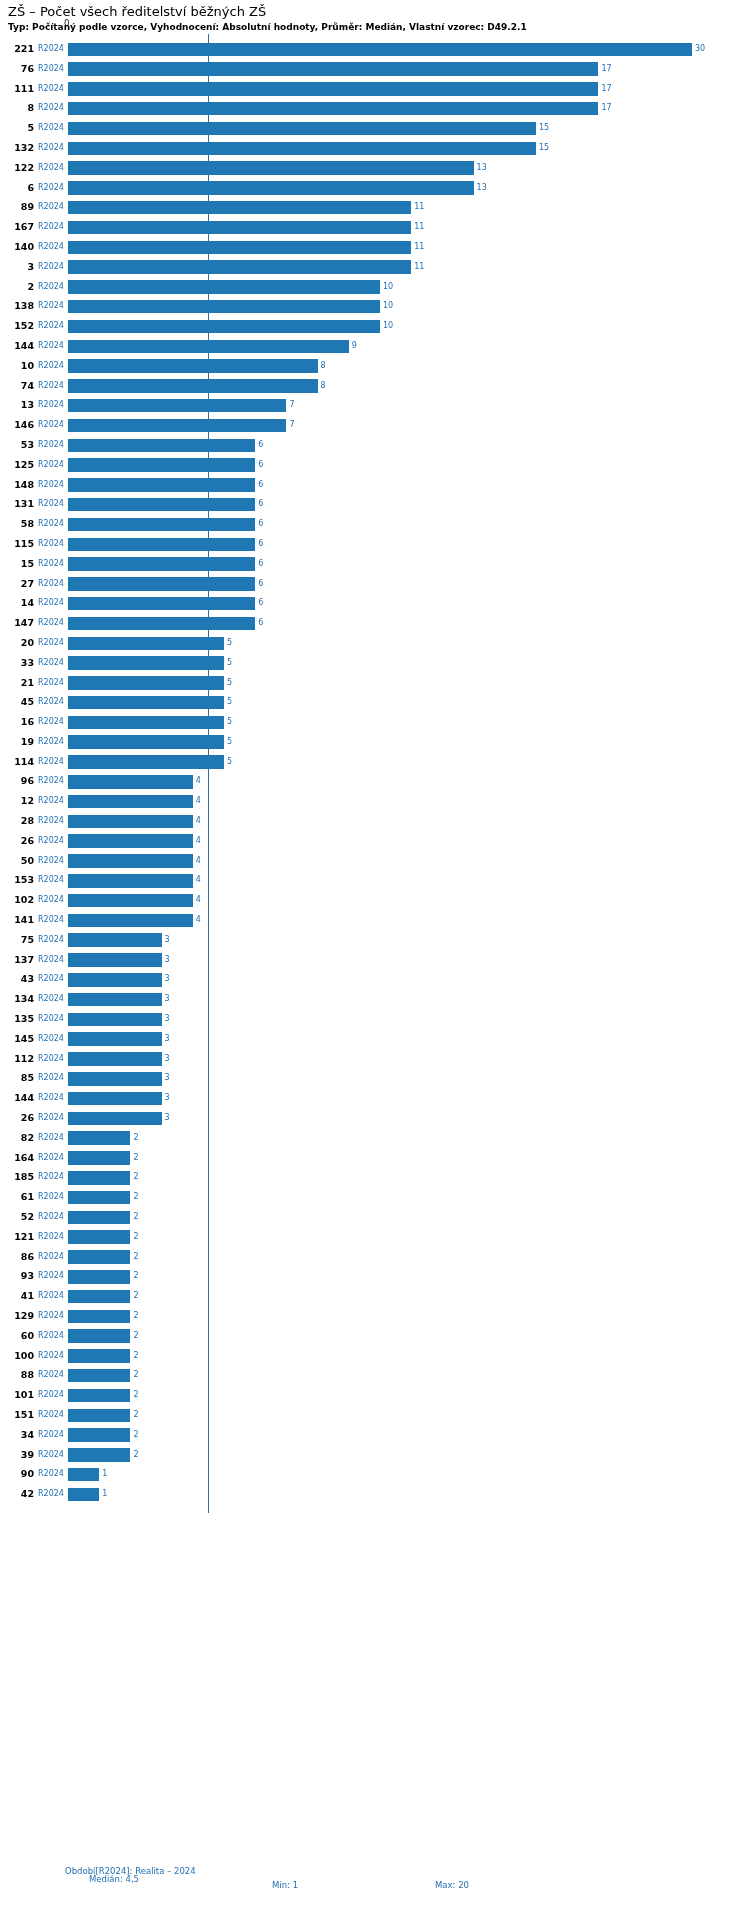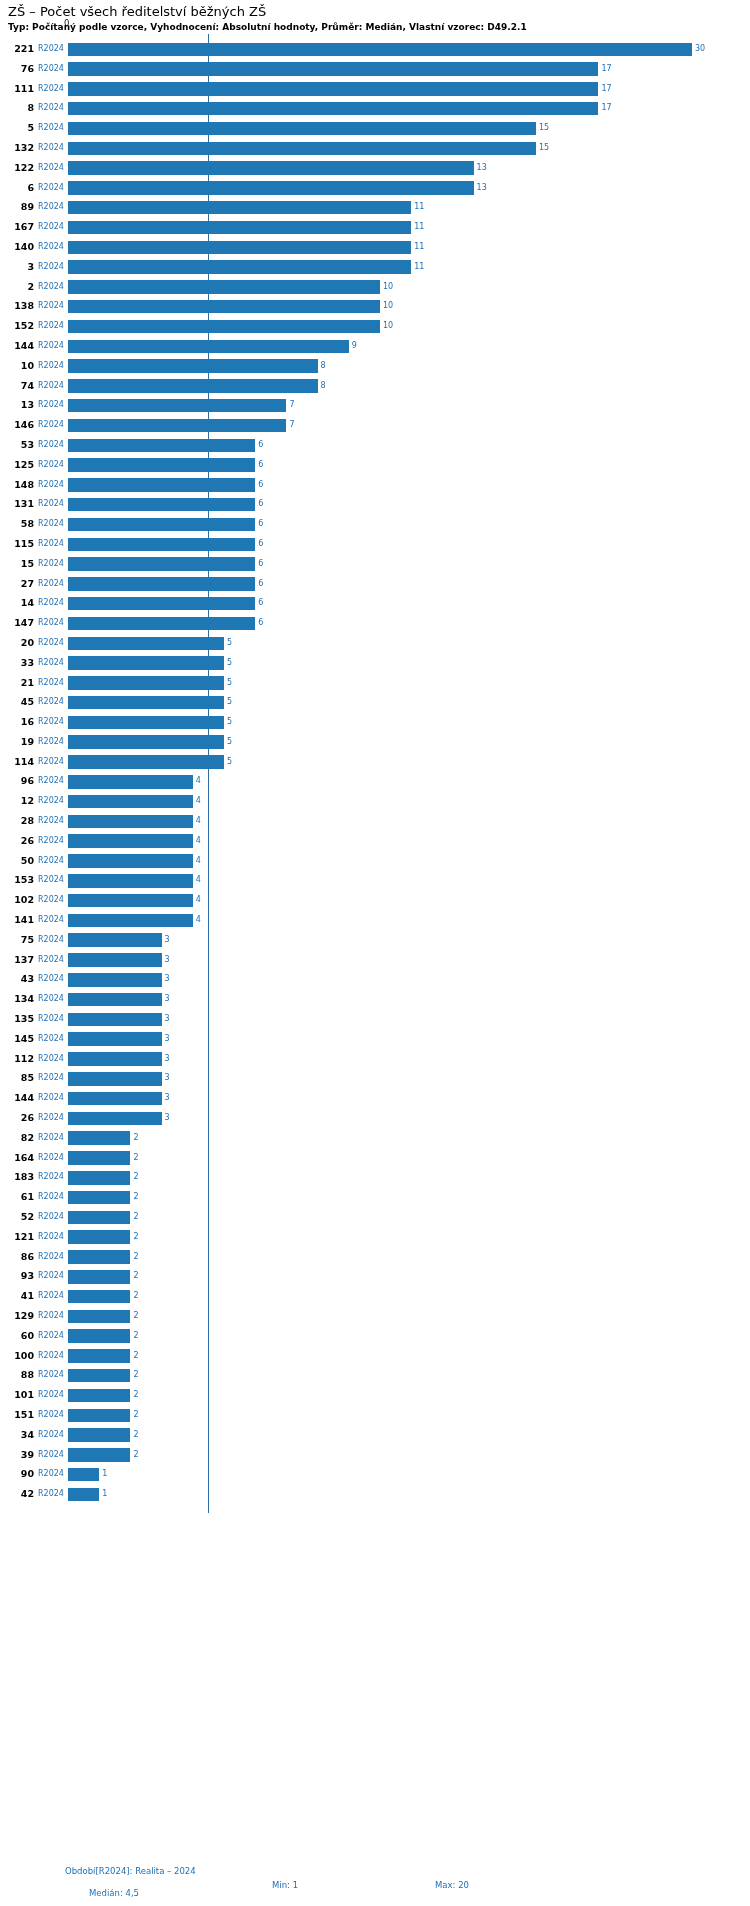--- a/index.html
+++ b/index.html
@@ -11,21 +11,21 @@
   .rows{position:relative;}
   .row{position:relative;height:19.8px;}
   .cat{position:absolute;right:0;top:3px;width:34px;text-align:right;font-size:9.5px;font-weight:bold;color:#000;}
   .catwrap{position:absolute;left:0;top:0;width:34px;height:19.8px;}
   .period{position:absolute;left:38px;top:4px;font-size:8px;color:#1f6fb5;}
   .barwrap{position:absolute;left:68px;top:0;right:0;height:19.8px;}
   .bar{position:absolute;left:0;top:2.6px;height:13.5px;background:#1f77b4;}
   .val{position:absolute;top:4px;font-size:8px;color:#1f6fb5;}
   .footer{position:absolute;left:0;right:0;bottom:6px;height:34px;font-size:8.5px;color:#1f6fb5;}
   .f-period{position:absolute;left:65px;top:0px;}
-  .f-median{position:absolute;left:65px;top:22px;padding-left:24px;}
+  .f-median{position:absolute;left:65px;top:8px;padding-left:24px;}
   .f-min{position:absolute;left:272px;top:14px;}
   .f-max{position:absolute;left:435px;top:14px;}
   .zero-tick{position:absolute;font-size:8.5px;color:#1a1a1a;}
 </style>
 </head>
 <body>
 
 <div class="title">ZŠ – Počet všech ředitelství běžných ZŠ</div>
 <div class="subtitle">Typ: Počítaný podle vzorce, Vyhodnocení: Absolutní hodnoty, Průměr: Medián, Vlastní vzorec: D49.2.1</div>
 
@@ -598,21 +598,21 @@
           <div class="cat">164</div>
         </div>
         <div class="period">R2024</div>
         <div class="barwrap">
           <div class="bar" style="width: 62.4px;"></div>
           <div class="val" style="left: 65.4px;">2</div>
         </div>
       </div>
       <div class="row">
         <div class="catwrap">
-          <div class="cat">183</div>
+          <div class="cat">185</div>
         </div>
         <div class="period">R2024</div>
         <div class="barwrap">
           <div class="bar" style="width: 62.4px;"></div>
           <div class="val" style="left: 65.4px;">2</div>
         </div>
       </div>
       <div class="row">
         <div class="catwrap">
           <div class="cat">61</div>

